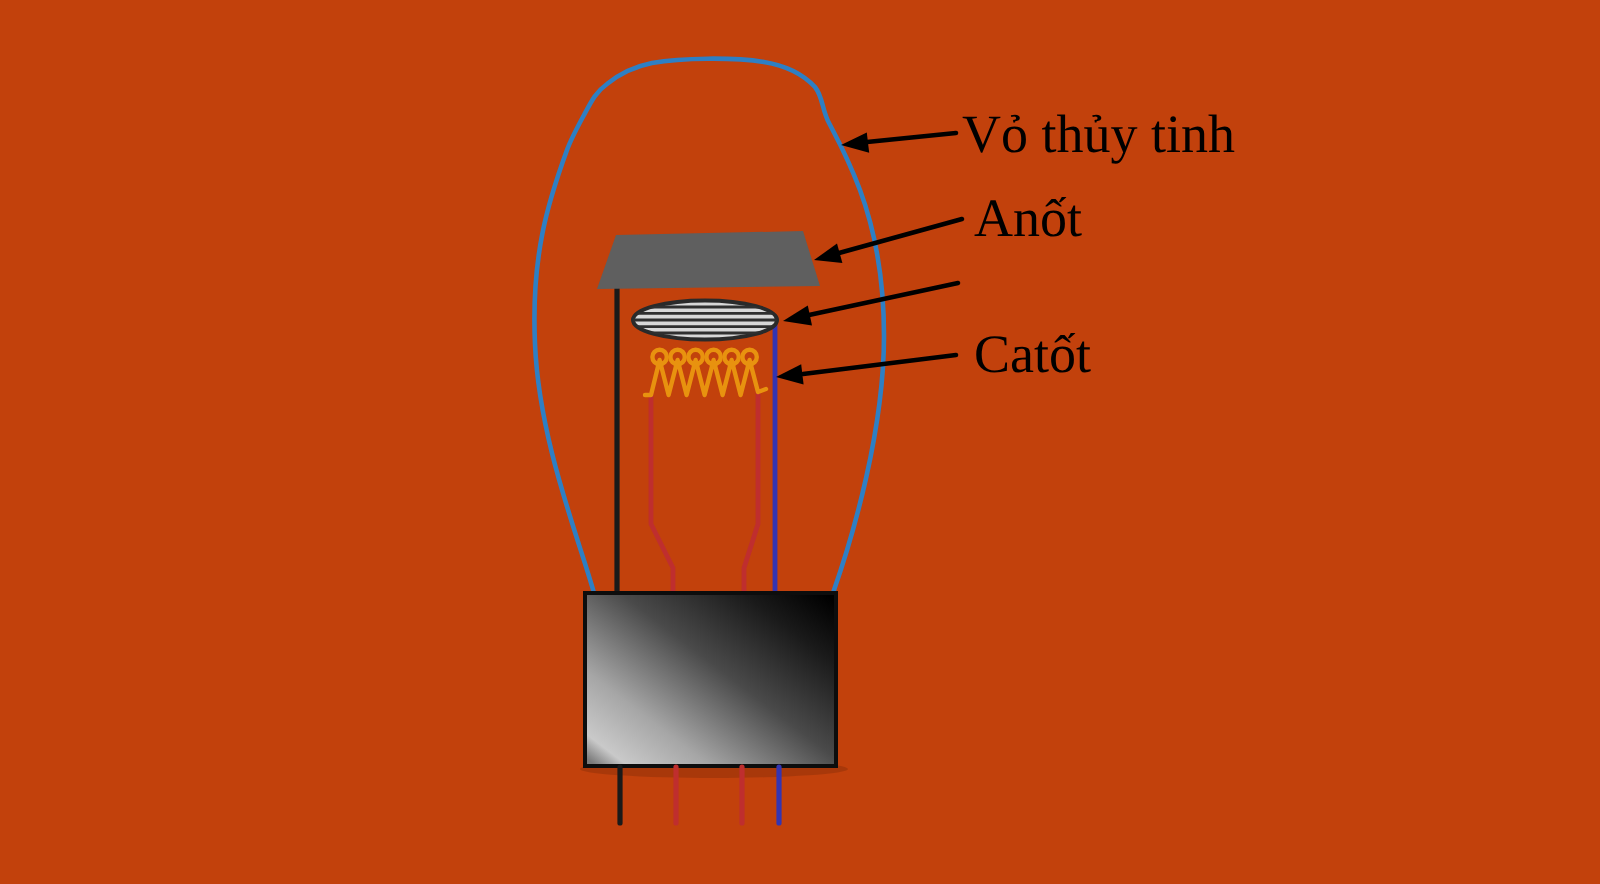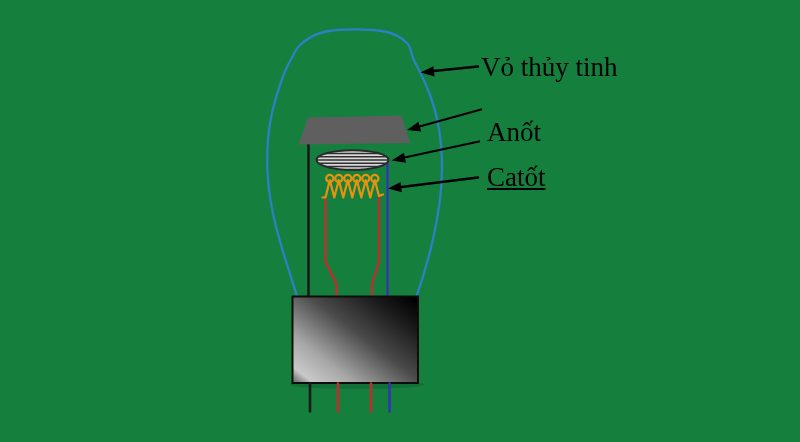--- a/index.html
+++ b/index.html
@@ -1,36 +1,36 @@
 <!DOCTYPE html>
 <html><head>
 <meta charset="utf-8">
 <style>
   html,body{margin:0;padding:0;}
   body{background:#ffffff;}
   .stage{
     position:relative;
     width:800px;height:442px;
-    background:#15803d;
+    background:#c2410c;
     overflow:hidden;
     font-family:"Liberation Serif","DejaVu Serif",serif;
   }
   .stage svg{position:absolute;left:0;top:0;}
   .lbl{
     position:absolute;
     font-size:27px;
     line-height:1.05;
     color:#000;
     white-space:nowrap;
     font-family:"Liberation Serif","DejaVu Serif",serif;
   }
   .lbl-glass{left:481px;top:53px;}
-  .lbl-anode{left:487px;top:95px;margin-top:23px;}
+  .lbl-anode{left:487px;top:95px;}
   .lbl-grid{left:488px;top:130px;}
-  .lbl-cathode{left:487px;top:163px;text-decoration:underline;}
+  .lbl-cathode{left:487px;top:163px;}
 </style>
 </head>
 <body>
 
 <div class="stage">
 
   <svg width="800" height="442" viewBox="0 0 800 442">
     <defs>
       <linearGradient id="baseGrad" x1="0%" y1="95%" x2="100%" y2="5%">
         <stop offset="0" stop-color="#7a7a7a"></stop>

